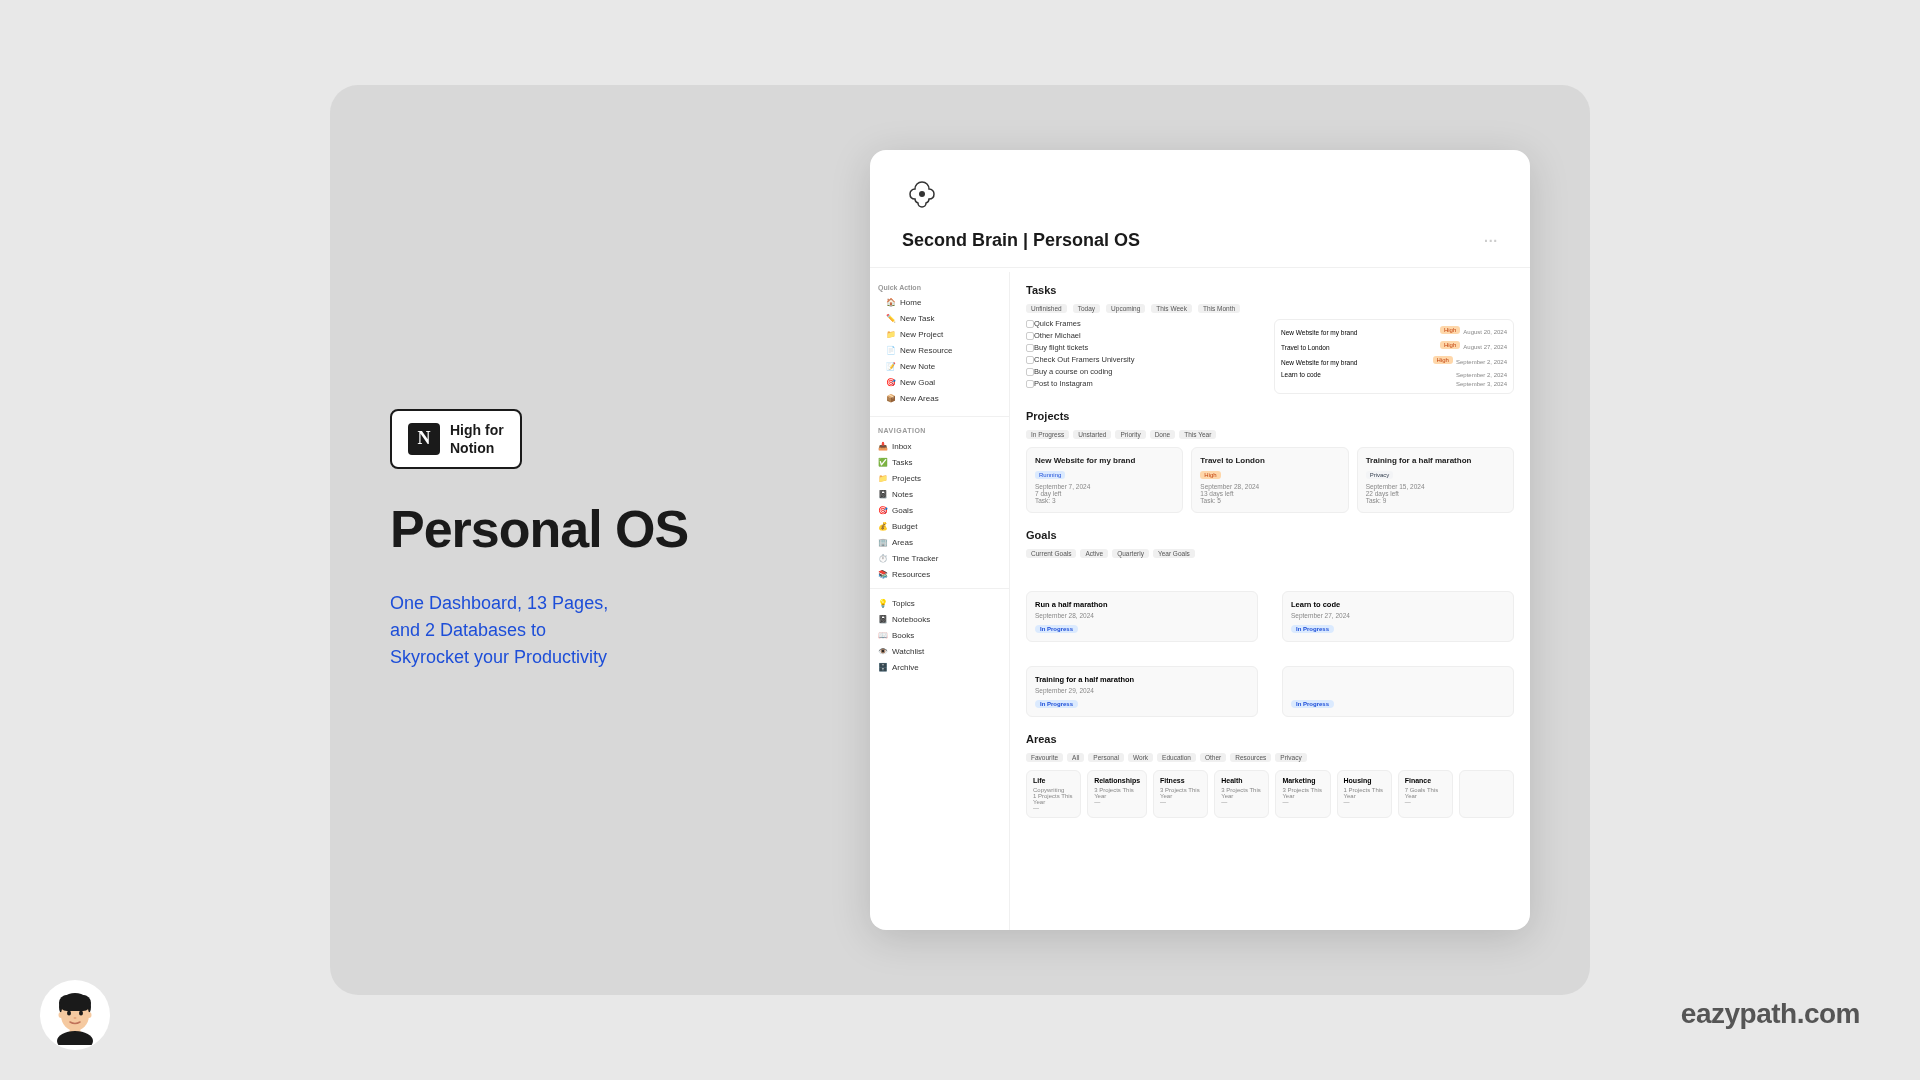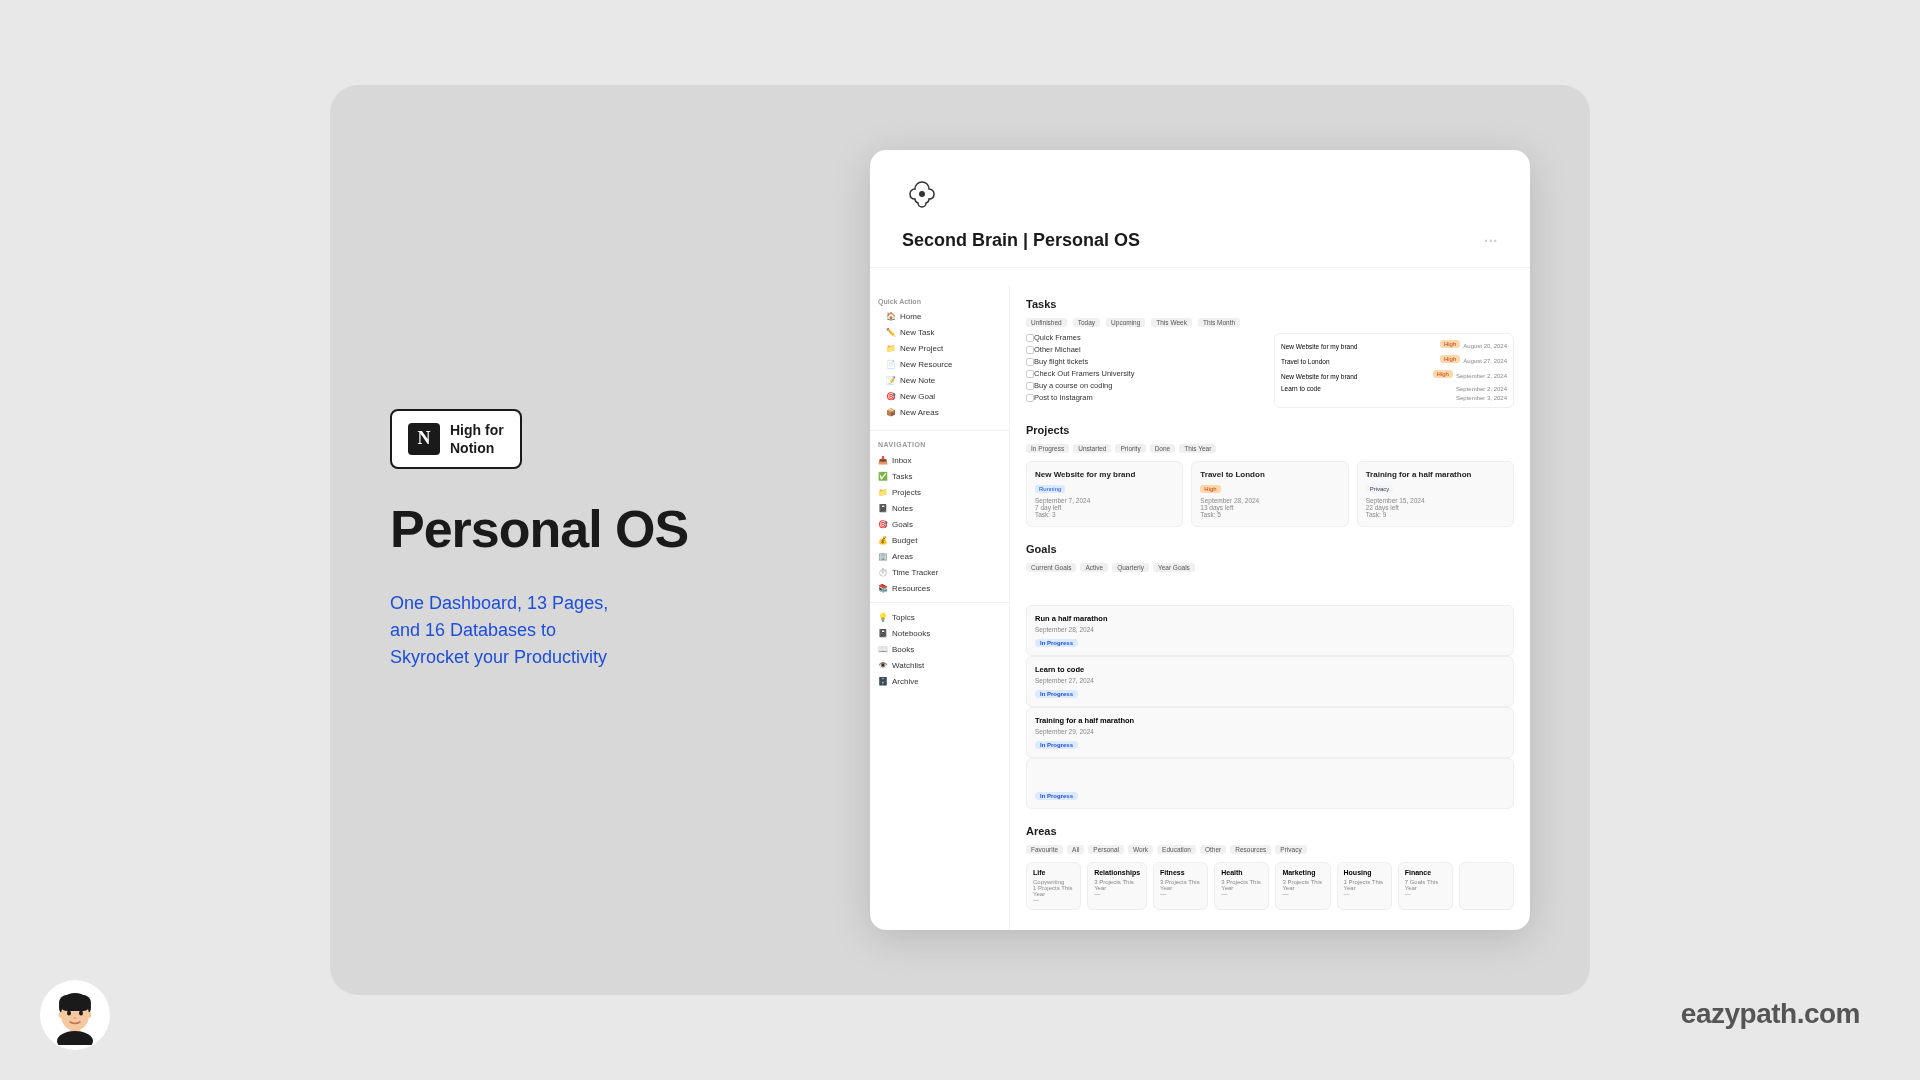--- a/index.html
+++ b/index.html
@@ -106,21 +106,21 @@
       align-items: center;
       justify-content: space-between;
     }
 
     .notion-page-title {
       font-size: 18px;
       font-weight: 700;
       color: #1a1a1a;
       padding: 4px 32px 16px;
       border-bottom: 1px solid #f0f0f0;
-      margin: 0 0 18px 0;
+      margin: 0 0 4px 0;
       display: flex;
       align-items: center;
       justify-content: space-between;
     }
 
     .notion-content {
       display: flex;
       height: calc(100% - 100px);
     }
 
@@ -252,22 +252,22 @@
     }
 
     .project-meta {
       font-size: 6.5px;
       color: #888;
     }
 
     
     .goals-grid {
       display: grid;
-      grid-template-columns: 1fr;
-      gap: 0;
+      grid-template-columns: 1fr 1fr;
+      gap: 24px;
       margin-top: 33px;
     }
 
     .goal-card {
       background: #f9f9f9;
       border-radius: 6px;
       padding: 8px;
       border: 1px solid #eee;
     }
 
@@ -412,21 +412,21 @@
     </div>
 
     <div>
       <div class="main-title">
         <div>Personal OS</div>
       </div>
     </div>
 
     <div class="subtitle">
       <div>One Dashboard, 13 Pages,</div>
-      <div>and 16 Databases to</div>
+      <div>and 2 Databases to</div>
       <div>Skyrocket your Productivity</div>
     </div>
 
   </div>
 
   <div class="right-panel">
     <div class="notion-preview">
 
       <div class="notion-header">
         <div>

